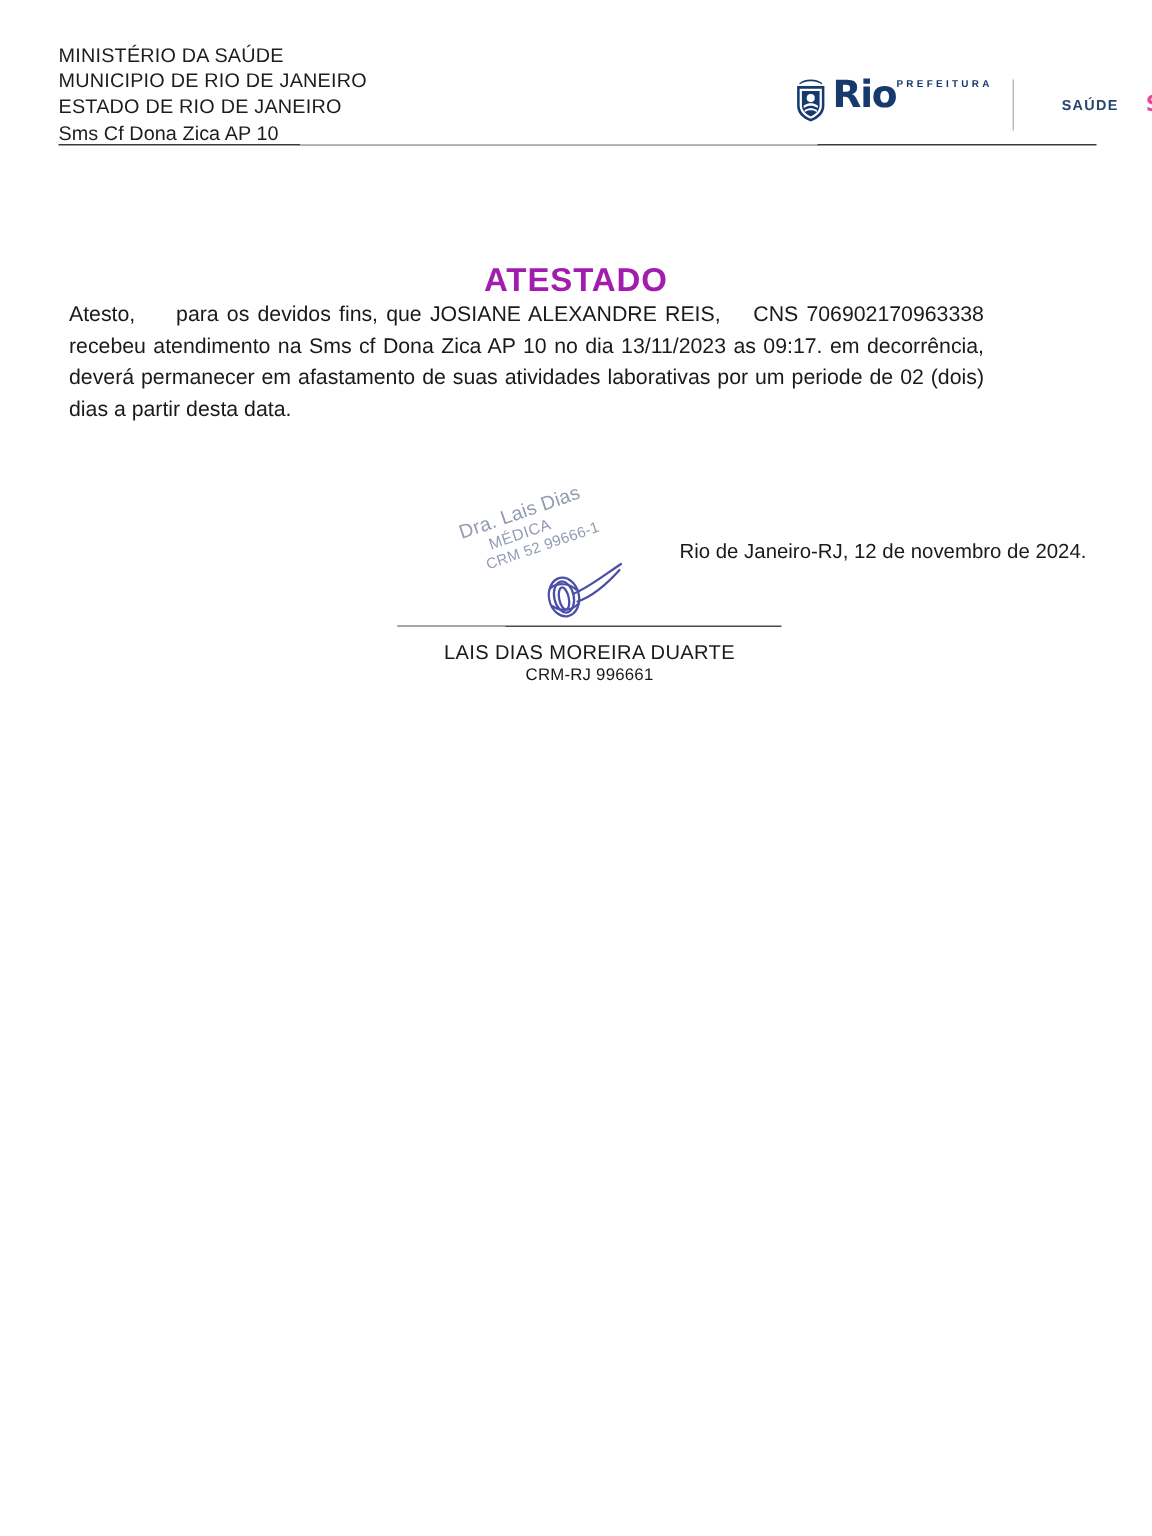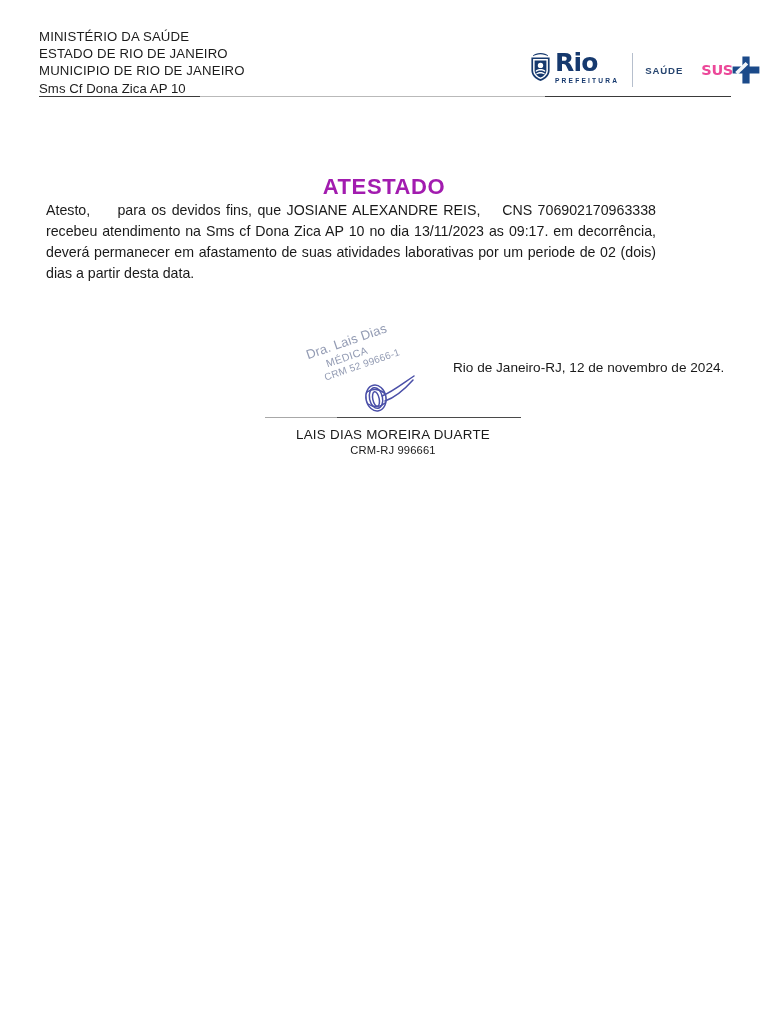--- a/index.html
+++ b/index.html
@@ -83,21 +83,21 @@
   }
   .rio-crest {
     width: 25px;
     height: 30px;
     margin-top: 1px;
     margin-right: 2px;
     flex: none;
   }
   .rio-word-wrap {
     display: flex;
-    flex-direction: column;
+    flex-direction: row;
     justify-content: space-between;
   }
   .rio-word {
     font-family: "DejaVu Sans", sans-serif;
     font-size: 25px;
     font-weight: 700;
     line-height: 24px;
     color: #16396e;
     letter-spacing: -0.8px;
   }
@@ -116,20 +116,21 @@
     background: #b6bfcd;
     margin: 0 12px 0 13px;
   }
   .saude-word {
     font-family: "Liberation Sans", sans-serif;
     font-size: 9.6px;
     font-weight: 600;
     color: #27456f;
     letter-spacing: 0.9px;
     margin-right: 18px;
+    margin-left: 20px;
   }
   .sus-logo {
     display: flex;
     align-items: center;
   }
   .sus-word {
     font-family: "DejaVu Sans", sans-serif;
     font-size: 14.5px;
     font-weight: 700;
     color: #ec4899;
@@ -276,22 +277,22 @@
 </style>
 </head>
 <body>
 
 <div class="page">
 
   <div class="header">
 
     <div class="org-lines">
       <div class="org-line">MINISTÉRIO DA SAÚDE</div>
+      <div class="org-line">MUNICIPIO DE RIO DE JANEIRO</div>
       <div class="org-line">ESTADO DE RIO DE JANEIRO</div>
-      <div class="org-line">MUNICIPIO DE RIO DE JANEIRO</div>
       <div class="org-line unit">Sms Cf Dona Zica AP 10</div>
     </div>
 
     <div class="logos">
 
       <div class="rio-logo">
         <svg class="rio-crest" viewBox="0 0 25 30">
           <path d="M12.5 1 C9 1 6.5 2.2 5 3.4 L5 4.3 C6.6 3.2 9.2 2.2 12.5 2.2 C15.8 2.2 18.4 3.2 20 4.3 L20 3.4 C18.5 2.2 16 1 12.5 1 Z" fill="#16396e"></path>
           <path d="M3.4 5.4 L21.6 5.4 L21.6 18.5 C21.6 23.6 17.6 27.2 12.5 29 C7.4 27.2 3.4 23.6 3.4 18.5 Z" fill="#16396e"></path>
           <path d="M5.1 7.1 L19.9 7.1 L19.9 18.3 C19.9 22.4 16.7 25.5 12.5 27.1 C8.3 25.5 5.1 22.4 5.1 18.3 Z" fill="#ffffff"></path>

